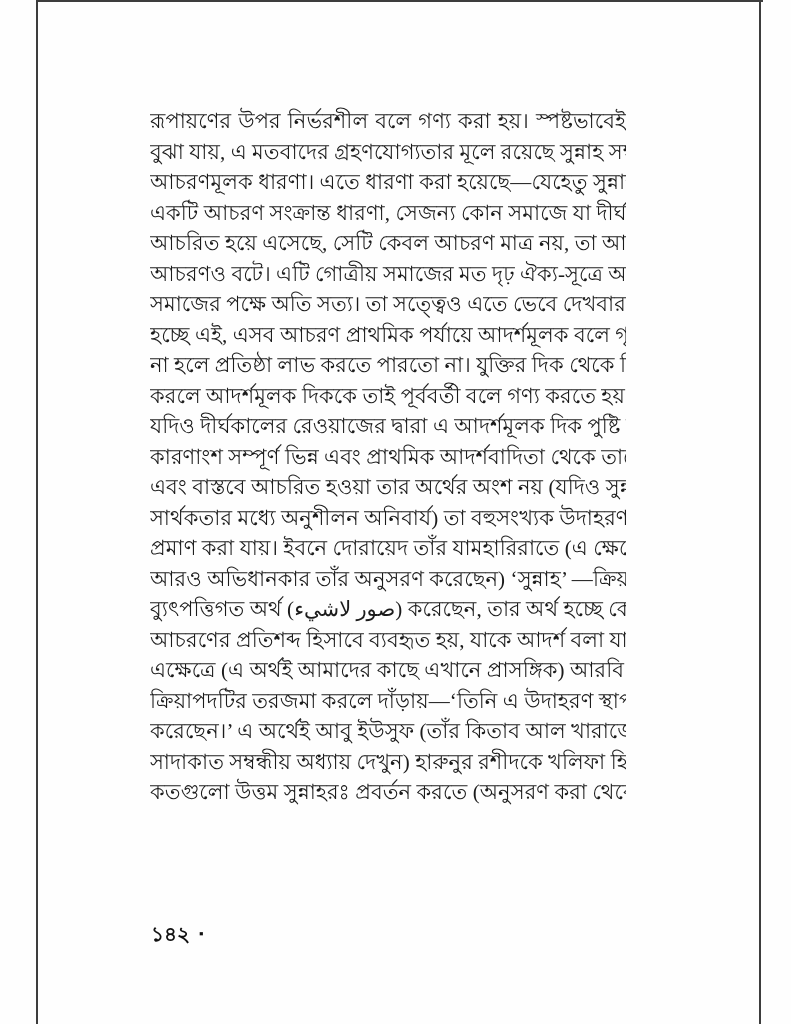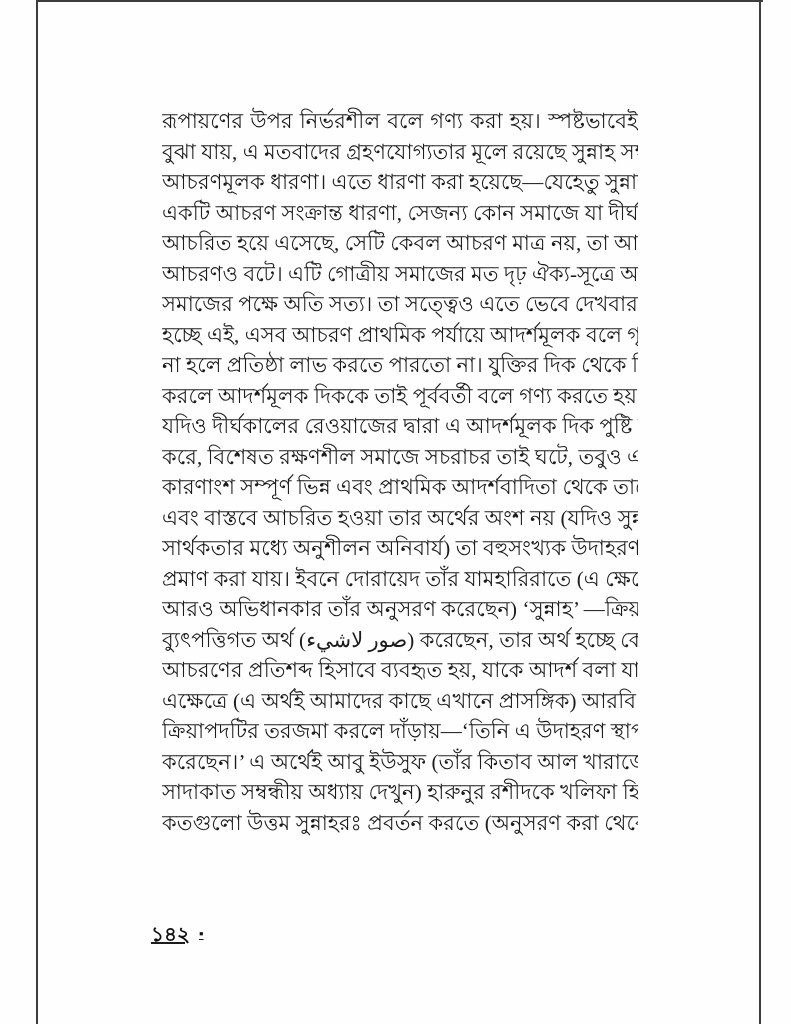--- a/index.html
+++ b/index.html
@@ -17,21 +17,20 @@
   .frame-left   { left: 36px;  top: 0; width: 2px;  height: 1024px; }
   .frame-top    { left: 36px;  top: 0; width: 727px; height: 2px; }
   .frame-right  { left: 759px; top: 0; width: 2px;  height: 1024px; }
 
   
   .text-column {
     position: absolute;
     left: 150px;
     top: 106px;
     width: 476px;
-    margin-left: 12px;
   }
   .body-line {
     font-size: 21px;
     line-height: 30.5px;
     height: 30.5px;
     white-space: nowrap;
     text-align: justify;
     text-align-last: justify;
     letter-spacing: 0.1px;
     color: #1b1b1b;
@@ -40,21 +39,20 @@
   .body-line { overflow: hidden; }
 
   
   .footer {
     position: absolute;
     left: 151px;
     top: 919px;
     display: flex;
     align-items: center;
     gap: 9px;
-    text-decoration: underline;
   }
   .page-number {
     font-size: 20px;
     font-weight: bold;
     color: #111;
   }
   .footer-bullet {
     font-size: 13px;
     line-height: 13px;
     color: #111;
@@ -77,21 +75,20 @@
     <div class="body-line">বুঝা যায়, এ মতবাদের গ্রহণযোগ্যতার মূলে রয়েছে সুন্নাহ সম্বন্ধে</div>
     <div class="body-line">আচরণমূলক ধারণা। এতে ধারণা করা হয়েছে—যেহেতু সুন্নাহ</div>
     <div class="body-line">একটি আচরণ সংক্রান্ত ধারণা, সেজন্য কোন সমাজে যা দীর্ঘকাল</div>
     <div class="body-line">আচরিত হয়ে এসেছে, সেটি কেবল আচরণ মাত্র নয়, তা আদর্শমূলক</div>
     <div class="body-line">আচরণও বটে। এটি গোত্রীয় সমাজের মত দৃঢ় ঐক্য-সূত্রে আবদ্ধ</div>
     <div class="body-line">সমাজের পক্ষে অতি সত্য। তা সত্ত্বেও এতে ভেবে দেখবার বিষয়</div>
     <div class="body-line">হচ্ছে এই, এসব আচরণ প্রাথমিক পর্যায়ে আদর্শমূলক বলে গৃহীত</div>
     <div class="body-line">না হলে প্রতিষ্ঠা লাভ করতে পারতো না। যুক্তির দিক থেকে বিচার</div>
     <div class="body-line">করলে আদর্শমূলক দিককে তাই পূর্ববর্তী বলে গণ্য করতে হয়।</div>
     <div class="body-line">যদিও দীর্ঘকালের রেওয়াজের দ্বারা এ আদর্শমূলক দিক পুষ্টি লাভ</div>
-    <div class="body-line">করে, বিশেষত রক্ষণশীল সমাজে সচরাচর তাই ঘটে, তবুও এ</div>
     <div class="body-line">কারণাংশ সম্পূর্ণ ভিন্ন এবং প্রাথমিক আদর্শবাদিতা থেকে তাকে</div>
     <div class="body-line">এবং বাস্তবে আচরিত হওয়া তার অর্থের অংশ নয় (যদিও সুন্নাহর</div>
     <div class="body-line">সার্থকতার মধ্যে অনুশীলন অনিবার্য) তা বহুসংখ্যক উদাহরণ দ্বারা</div>
     <div class="body-line">প্রমাণ করা যায়। ইবনে দোরায়েদ তাঁর যামহারিরাতে (এ ক্ষেত্রে</div>
     <div class="body-line">আরও অভিধানকার তাঁর অনুসরণ করেছেন) ‘সুন্নাহ’ —ক্রিয়ার</div>
     <div class="body-line">ব্যুৎপত্তিগত অর্থ (صور لاشيء) করেছেন, তার অর্থ হচ্ছে কোন</div>
     <div class="body-line">আচরণের প্রতিশব্দ হিসাবে ব্যবহৃত হয়, যাকে আদর্শ বলা যায়।</div>
     <div class="body-line">এক্ষেত্রে (এ অর্থই আমাদের কাছে এখানে প্রাসঙ্গিক) আরবি ‘সান্না’</div>
     <div class="body-line">ক্রিয়াপদটির তরজমা করলে দাঁড়ায়—‘তিনি এ উদাহরণ স্থাপন</div>
     <div class="body-line">করেছেন।’ এ অর্থেই আবু ইউসুফ (তাঁর কিতাব আল খারাজের</div>

